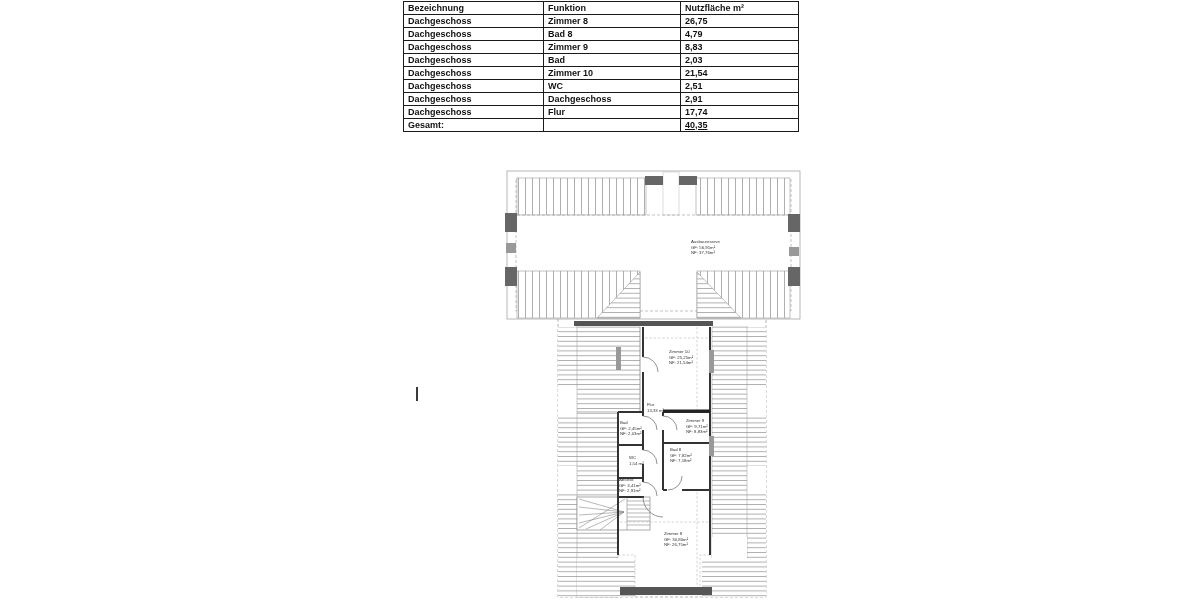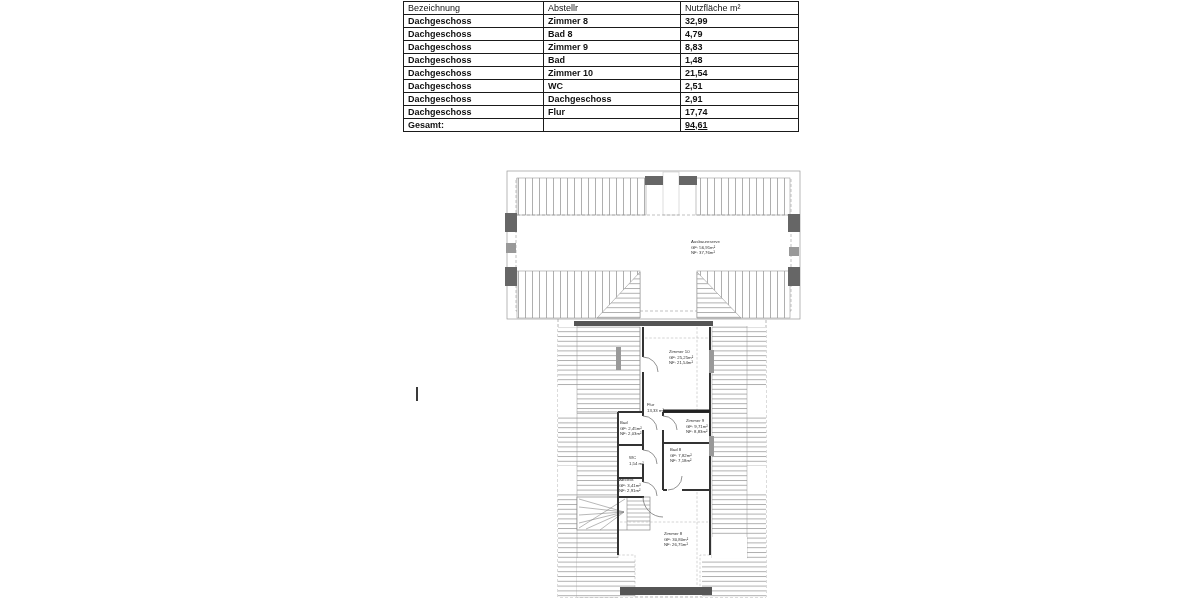--- a/index.html
+++ b/index.html
@@ -8,21 +8,21 @@
   .page { position:relative; width:1200px; height:600px; background:#fff; }
 
   
   table.area { position:absolute; left:403px; top:1px; width:396px;
                border-collapse:collapse; table-layout:fixed; }
   table.area th, table.area td {
     border:1px solid #1a1a1a; height:13px; font-size:9px; line-height:11px;
     padding:0 0 0 4px; text-align:left; color:#111; white-space:nowrap;
     overflow:hidden; font-weight:bold;
   }
-  table.area th { font-weight:normal; }
+  table.area th { font-weight:bold; }
   table.area .c1 { width:134px; } table.area .c2 { width:131px; } table.area .c3 { width:113px; }
   tr.total td { font-weight:bold;margin-top:35px; }
   .total-val { font-weight:bold; text-decoration:underline; }
 
   
   .plan { position:absolute; left:400px; top:162px; width:410px; height:438px; }
   .rl { font-size:4.3px; fill:#333; font-family:"Liberation Sans", sans-serif; }
 
   
   .caret-mark { position:absolute; left:416px; top:387px; width:2px; height:14px;
@@ -30,44 +30,44 @@
 </style>
 </head>
 <body>
 
 <div class="page">
 
   <table class="area">
     <thead>
       <tr>
         <th class="c1">Bezeichnung</th>
-        <th class="c2">Abstellr</th>
+        <th class="c2">Funktion</th>
         <th class="c3">Nutzfläche m²</th>
       </tr>
     </thead>
     <tbody>
       <tr>
         <td>Dachgeschoss</td>
         <td>Zimmer 8</td>
-        <td>32,99</td>
+        <td>26,75</td>
       </tr>
       <tr>
         <td>Dachgeschoss</td>
         <td>Bad 8</td>
         <td>4,79</td>
       </tr>
       <tr>
         <td>Dachgeschoss</td>
         <td>Zimmer 9</td>
         <td>8,83</td>
       </tr>
       <tr>
         <td>Dachgeschoss</td>
         <td>Bad</td>
-        <td>1,48</td>
+        <td>2,03</td>
       </tr>
       <tr>
         <td>Dachgeschoss</td>
         <td>Zimmer 10</td>
         <td>21,54</td>
       </tr>
       <tr>
         <td>Dachgeschoss</td>
         <td>WC</td>
         <td>2,51</td>
@@ -78,21 +78,21 @@
         <td>2,91</td>
       </tr>
       <tr>
         <td>Dachgeschoss</td>
         <td>Flur</td>
         <td>17,74</td>
       </tr>
       <tr class="total">
         <td>Gesamt:</td>
         <td></td>
-        <td><span class="total-val">94,61</span></td>
+        <td><span class="total-val">40,35</span></td>
       </tr>
     </tbody>
   </table>
 
   <svg class="plan" viewBox="400 162 410 438">
     <defs>
       <pattern id="vh" width="7" height="8" patternUnits="userSpaceOnUse">
         <rect width="7" height="8" fill="#fff"></rect>
         <path d="M0.5 0 V8" stroke="#9a9a9a" stroke-width="0.8"></path>
       </pattern>

